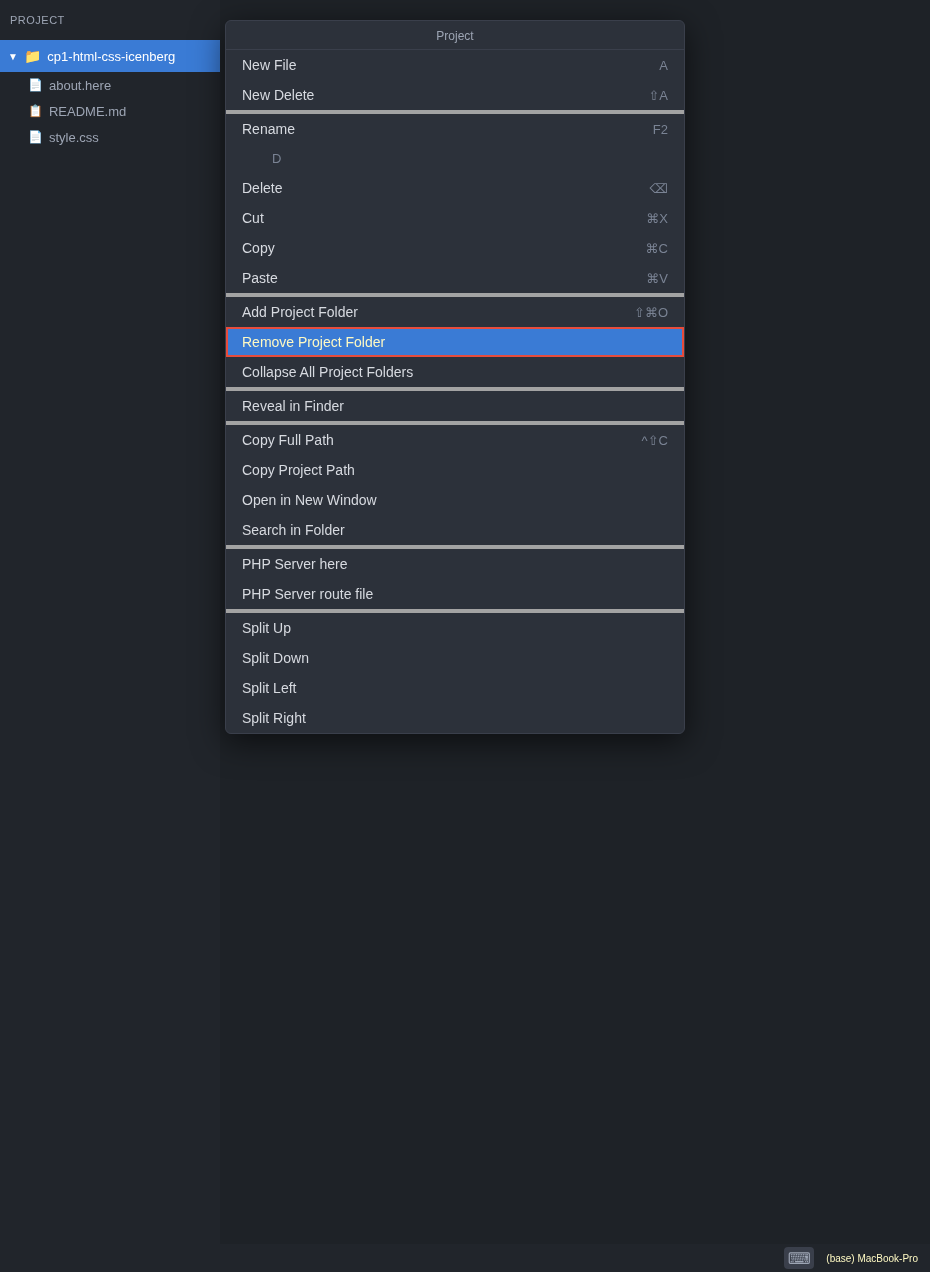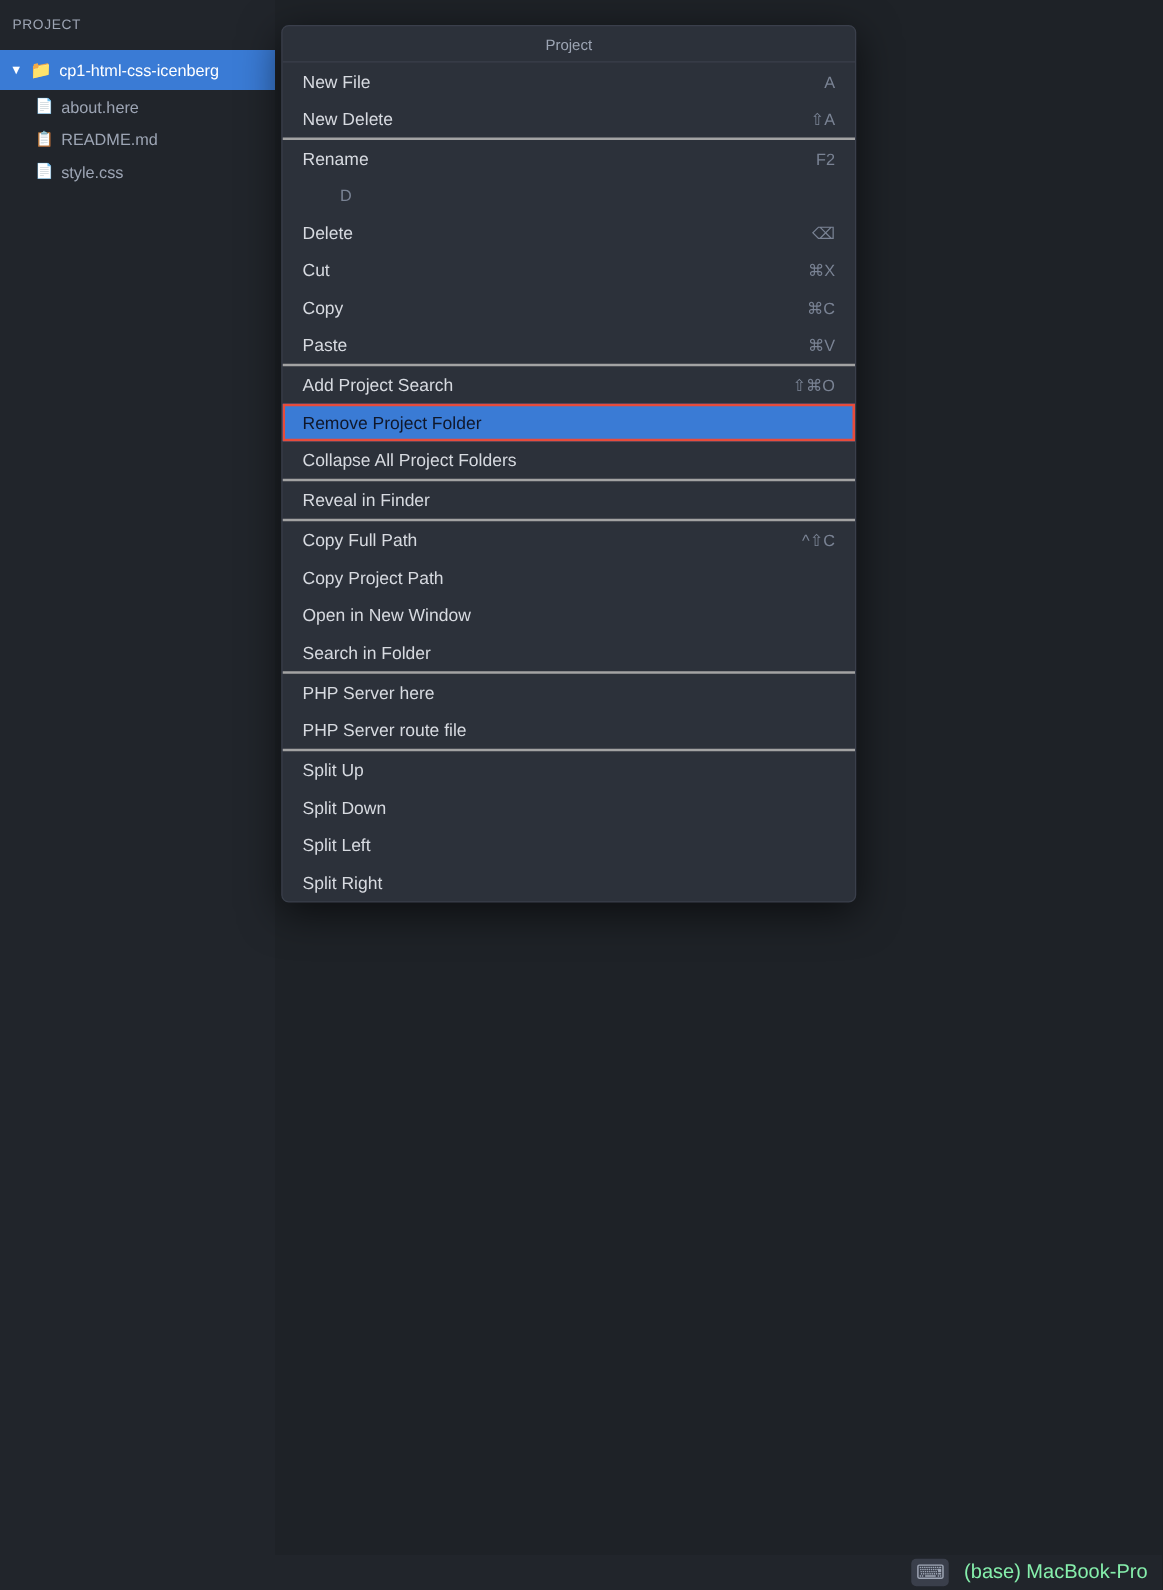--- a/index.html
+++ b/index.html
@@ -99,22 +99,22 @@
       font-size: 16px;
       width: 30px;
       height: 22px;
       display: flex;
       align-items: center;
       justify-content: center;
       cursor: pointer;
     }
 
     .status-text {
-      color: #86efac;
-      font-size: 16px;
+      color: #fef9c3;
+      font-size: 10px;
     }
 
     
     .context-menu {
       position: absolute;
       top: 20px;
       left: 225px;
       width: 460px;
       background-color: #2c313a;
       border: 1px solid #3a3f4b;
@@ -127,41 +127,41 @@
     .context-menu-title {
       text-align: center;
       padding: 8px 0 6px;
       color: #9da5b4;
       font-size: 12px;
       font-weight: 500;
       border-bottom: 1px solid #3a3f4b;
     }
 
     .menu-section {
-      border-bottom: 2px solid #a3a3a3;
+      border-bottom: 4px solid #a3a3a3;
     }
 
     .menu-section:last-child {
       border-bottom: none;
     }
 
     .menu-item {
       display: flex;
       align-items: center;
       justify-content: space-between;
       padding: 7px 16px;
       color: #d7dae0;
       font-size: 14px;
       cursor: pointer;
       user-select: none;
     }
 
     .menu-item.highlighted {
       background-color: #3a7bd5;
-      color: #0f172a;
+      color: #fef9c3;
       outline: 2px solid #e74c3c;
       outline-offset: -2px;
       position: relative;
       z-index: 1;
     }
 
     .menu-item .shortcut {
       color: #7a8394;
       font-size: 13px;
       margin-left: 30px;
@@ -238,21 +238,21 @@
       <span class="shortcut">⌘C</span>
     </div>
     <div class="menu-item">
       <span class="menu-item-label">Paste</span>
       <span class="shortcut">⌘V</span>
     </div>
   </div>
 
   <div class="menu-section">
     <div class="menu-item">
-      <span class="menu-item-label">Add Project Search</span>
+      <span class="menu-item-label">Add Project Folder</span>
       <span class="shortcut">⇧⌘O</span>
     </div>
     <div class="menu-item highlighted">
       <span class="menu-item-label">Remove Project Folder</span>
       <span class="shortcut"></span>
     </div>
     <div class="menu-item">
       <span class="menu-item-label">Collapse All Project Folders</span>
       <span class="shortcut"></span>
     </div>

